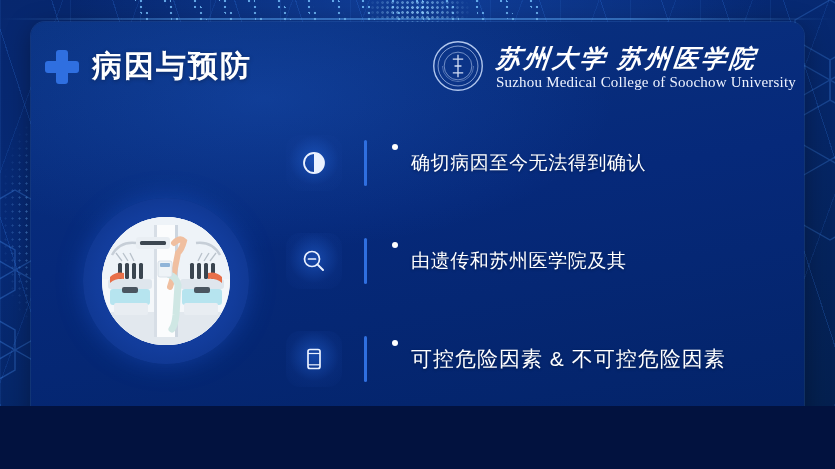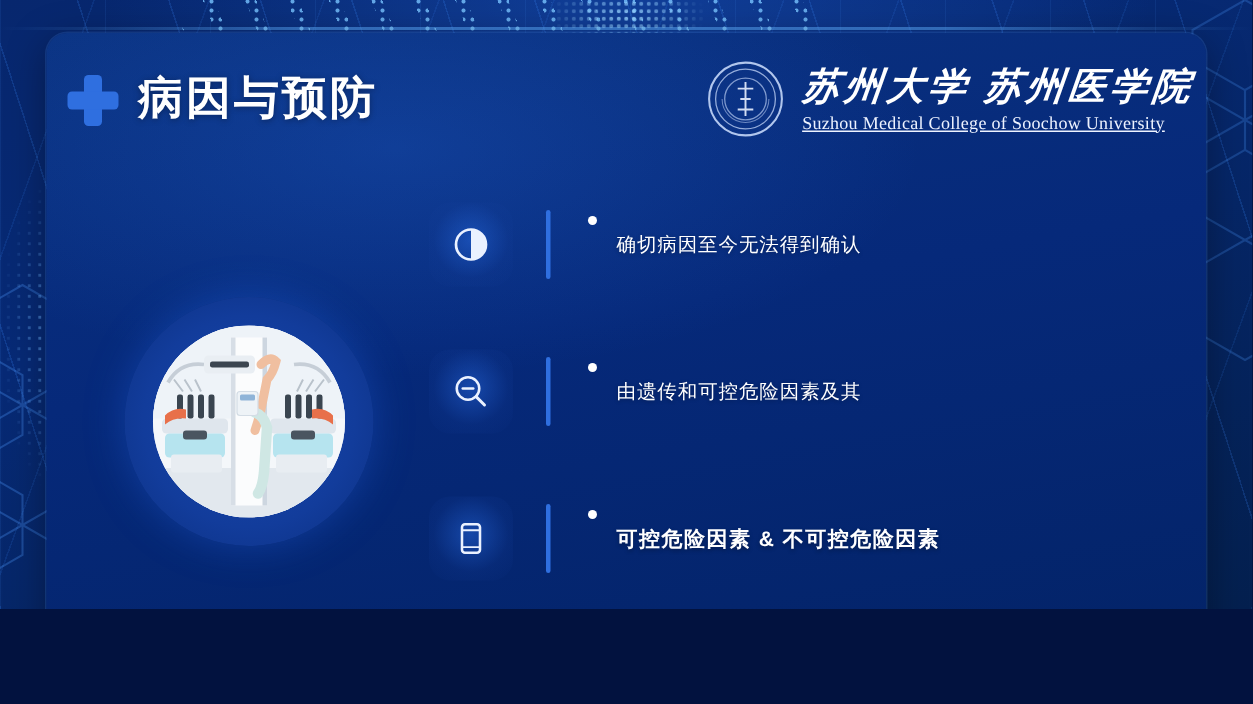--- a/index.html
+++ b/index.html
@@ -166,26 +166,25 @@
     font-weight: bold;
     font-style: italic;
     color: #ffffff;
     letter-spacing: 3px;
     line-height: 30px;
     white-space: nowrap;
     transform: skewX(-6deg);
   }
   .logo-en {
     font-family: "Liberation Serif", "DejaVu Serif", serif;
-    font-size: 12px;
+    font-size: 15px;
     color: #eef3ff;
     letter-spacing: 0.2px;
     white-space: nowrap;
     line-height: 13px;
-    text-decoration: underline;
   }
 
   
   .photo-wrap {
     position: absolute;
     left: 52px;
     top: 176px;
     width: 166px;
     height: 166px;
     border-radius: 50%;
@@ -245,27 +244,27 @@
     height: 6px;
     border-radius: 50%;
     background: #ffffff;
     margin-left: 25px;
     align-self: flex-start;
     margin-top: 14px;
   }
   .row-text {
     margin-left: 13px;
     color: #ffffff;
-    font-size: 13px;
+    font-size: 19px;
     line-height: 30px;
     letter-spacing: 0.6px;
     text-shadow: 0 1px 3px rgba(0,0,0,0.3);
   }
   .row-text .b { font-weight: normal; }
-  .row-text.all-bold { font-weight: bold; font-size: 14px; letter-spacing: 1px; }
+  .row-text.all-bold { font-weight: normal; font-size: 21px; letter-spacing: 1px; }
 </style>
 </head>
 <body>
 
 <div class="slide">
 
   <div class="bg-layer bg-diagonal-grid"></div>
   <div class="bg-layer bg-vgrid"></div>
   <div class="bg-topline"></div>
   <div class="bg-dots-left"></div>
@@ -381,21 +380,21 @@
         <div class="row-icon">
           <svg width="26" height="26" viewBox="0 0 26 26">
             <circle cx="11" cy="11" r="7.5" fill="none" stroke="#eaf1ff" stroke-width="1.7"></circle>
             <line x1="7.5" y1="11" x2="14.5" y2="11" stroke="#eaf1ff" stroke-width="1.7" stroke-linecap="round"></line>
             <line x1="16.4" y1="16.4" x2="22" y2="22" stroke="#eaf1ff" stroke-width="2" stroke-linecap="round"></line>
           </svg>
         </div>
         <div class="row-divider"></div>
         <div class="row-bullet"></div>
         <div class="row-text">
-          <span>由</span><span class="b">遗传</span><span>和</span><span class="b">可控危险因素</span><span>及其</span><br>
+          <span>由</span><span class="b">遗传</span><span>和</span><span class="b">苏州医学院</span><span>及其</span><br>
         </div>
       </div>
 
       <div class="row">
         <div class="row-icon">
           <svg width="26" height="26" viewBox="0 0 26 26">
             <rect x="7" y="3.5" width="12" height="19" rx="2" fill="none" stroke="#eaf1ff" stroke-width="1.7"></rect>
             <line x1="7" y1="7.5" x2="19" y2="7.5" stroke="#eaf1ff" stroke-width="1.2"></line>
             <line x1="7" y1="18.8" x2="19" y2="18.8" stroke="#eaf1ff" stroke-width="1.2"></line>
           </svg>

